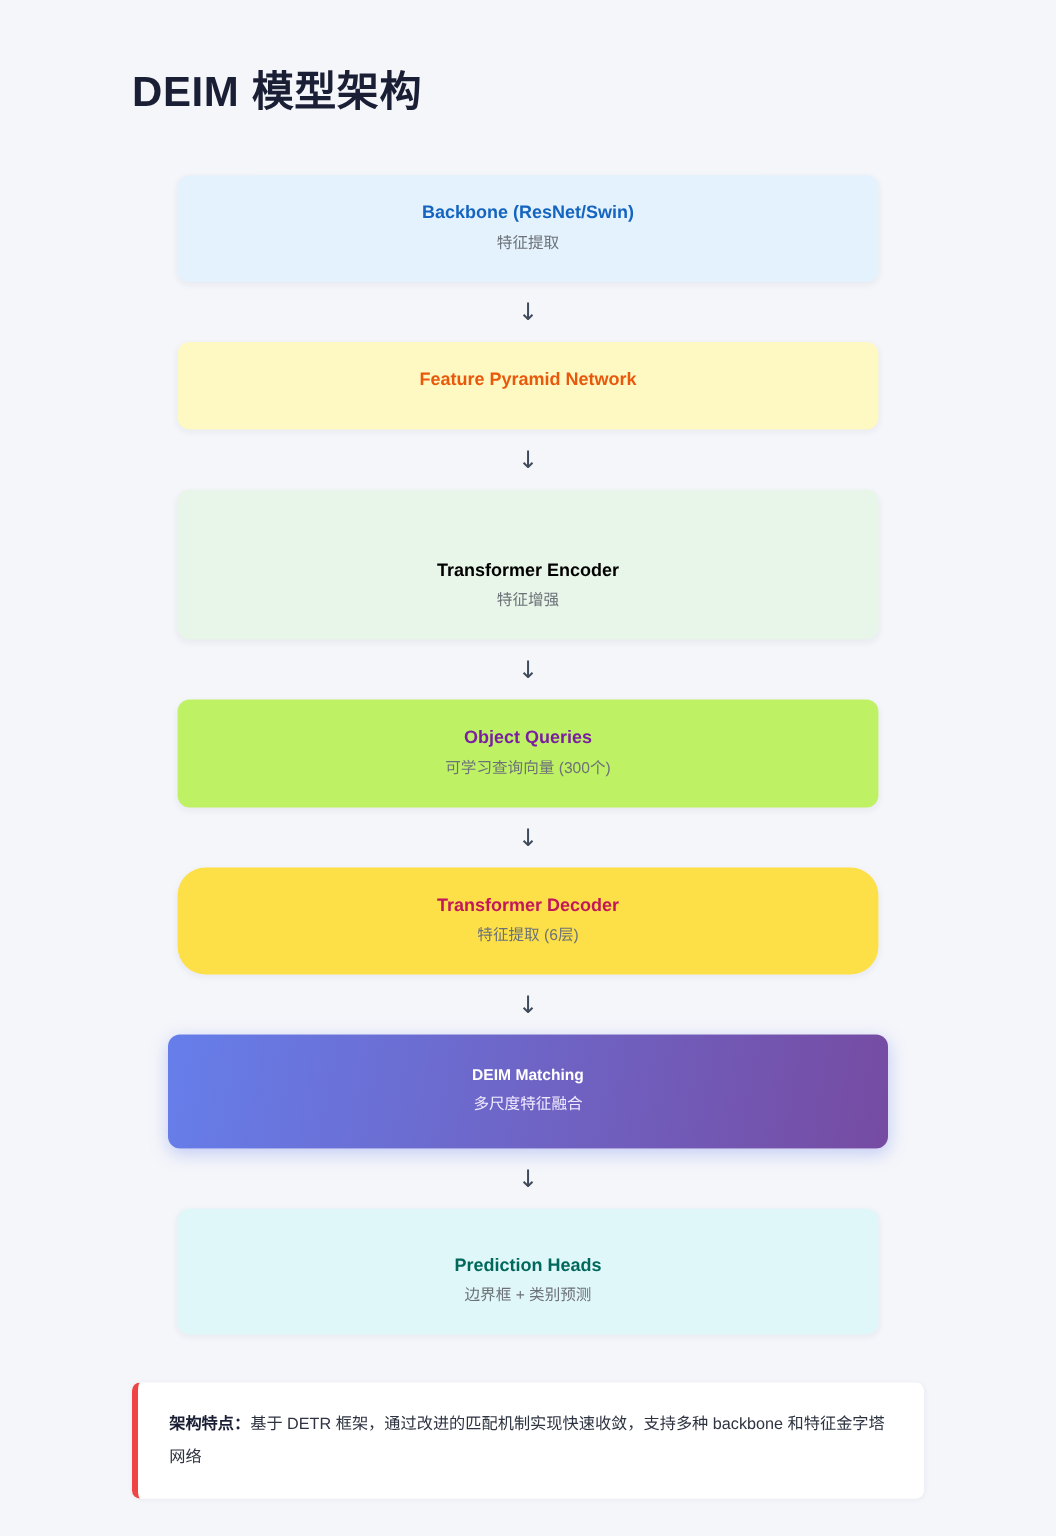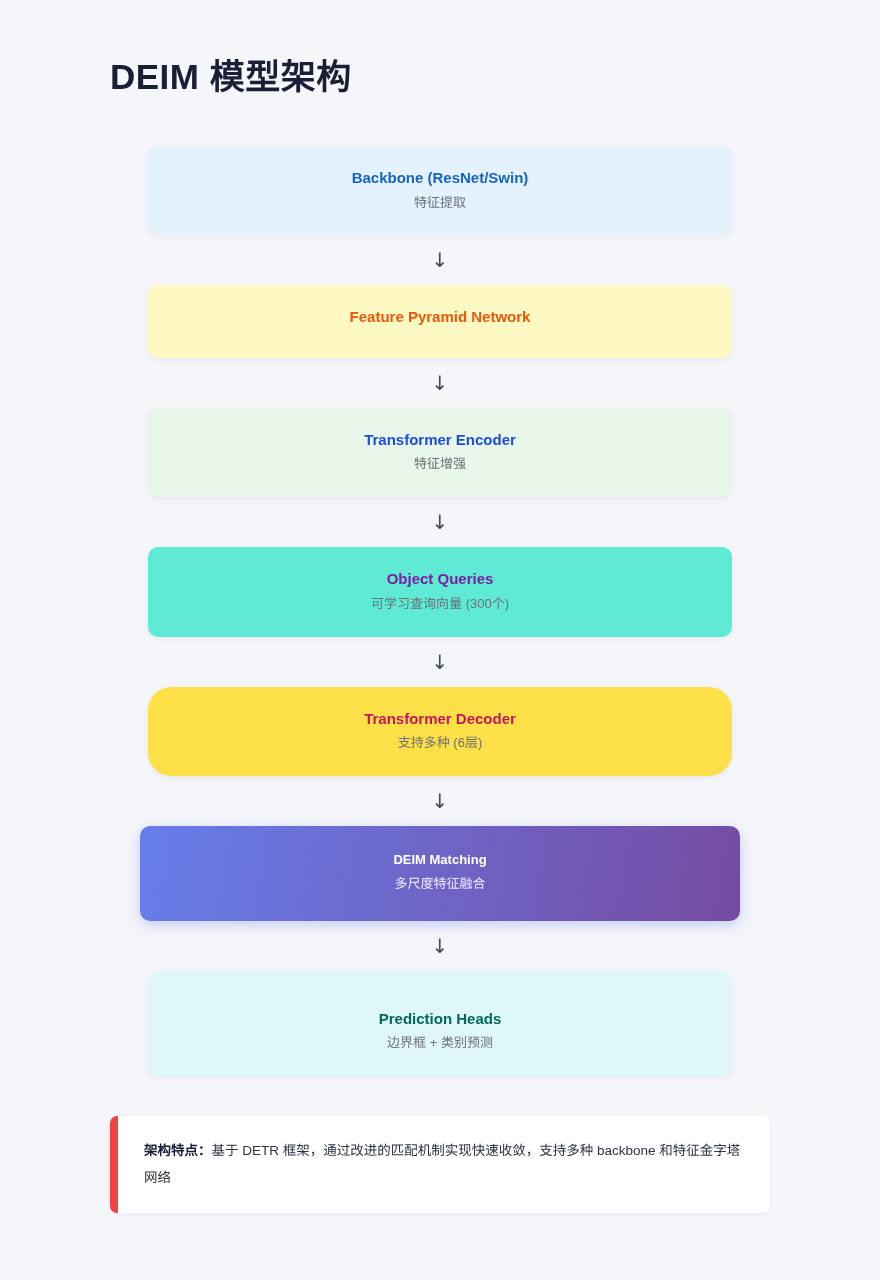--- a/index.html
+++ b/index.html
@@ -66,23 +66,23 @@
   }
 
   
   .node-backbone   { background: #e3f2fd; }
   .node-backbone   .node-title { color: #1565c0; }
 
   .node-fpn        { background: #fef9c3; }
   .node-fpn        .node-title { color: #e8590c; }
 
   .node-encoder    { background: #e8f5e9; }
-  .node-encoder    .node-title { color: #1d4ed8; }
+  .node-encoder    .node-title { color: #000000; margin-top: 36px; }
 
-  .node-queries    { background: #5eead4; }
+  .node-queries    { background: #bef264; }
   .node-queries    .node-title { color: #7b1fa2; }
 
   .node-decoder    { background: #fde047; border-radius: 23px; }
   .node-decoder    .node-title { color: #c2185b; }
 
   .node-heads      { background: #e0f7fa; }
   .node-heads      .node-title { color: #00695c; margin-top: 16px; }
 
   .node-highlight {
     width: 600px;
@@ -108,21 +108,21 @@
     align-items: center;
     justify-content: center;
     font-family: "DejaVu Sans", sans-serif;
   }
 
   .note {
     margin-top: 40px;
     width: 660px;
     box-sizing: border-box;
     background: #ffffff;
-    border-left: 8px solid #ef4444;
+    border-left: 5px solid #ef4444;
     border-radius: 7px;
     padding: 22px 26px 22px 26px;
     font-size: 13.5px;
     line-height: 1.95;
     color: #2d3340;
     box-shadow: 0 1px 4px rgba(30, 40, 80, 0.05);
   }
   .note-label {
     font-weight: bold;
     color: #1a1f36;
@@ -159,21 +159,21 @@
 
     <div class="node node-queries">
       <div class="node-title">Object Queries</div>
       <div class="node-sub">可学习查询向量 (300个)</div>
     </div>
 
     <div class="arrow">↓</div>
 
     <div class="node node-decoder">
       <div class="node-title">Transformer Decoder</div>
-      <div class="node-sub">支持多种 (6层)</div>
+      <div class="node-sub">特征提取 (6层)</div>
     </div>
 
     <div class="arrow">↓</div>
 
     <div class="node node-highlight">
       <div class="node-title">DEIM Matching</div>
       <div class="node-sub">多尺度特征融合</div>
     </div>
 
     <div class="arrow">↓</div>

